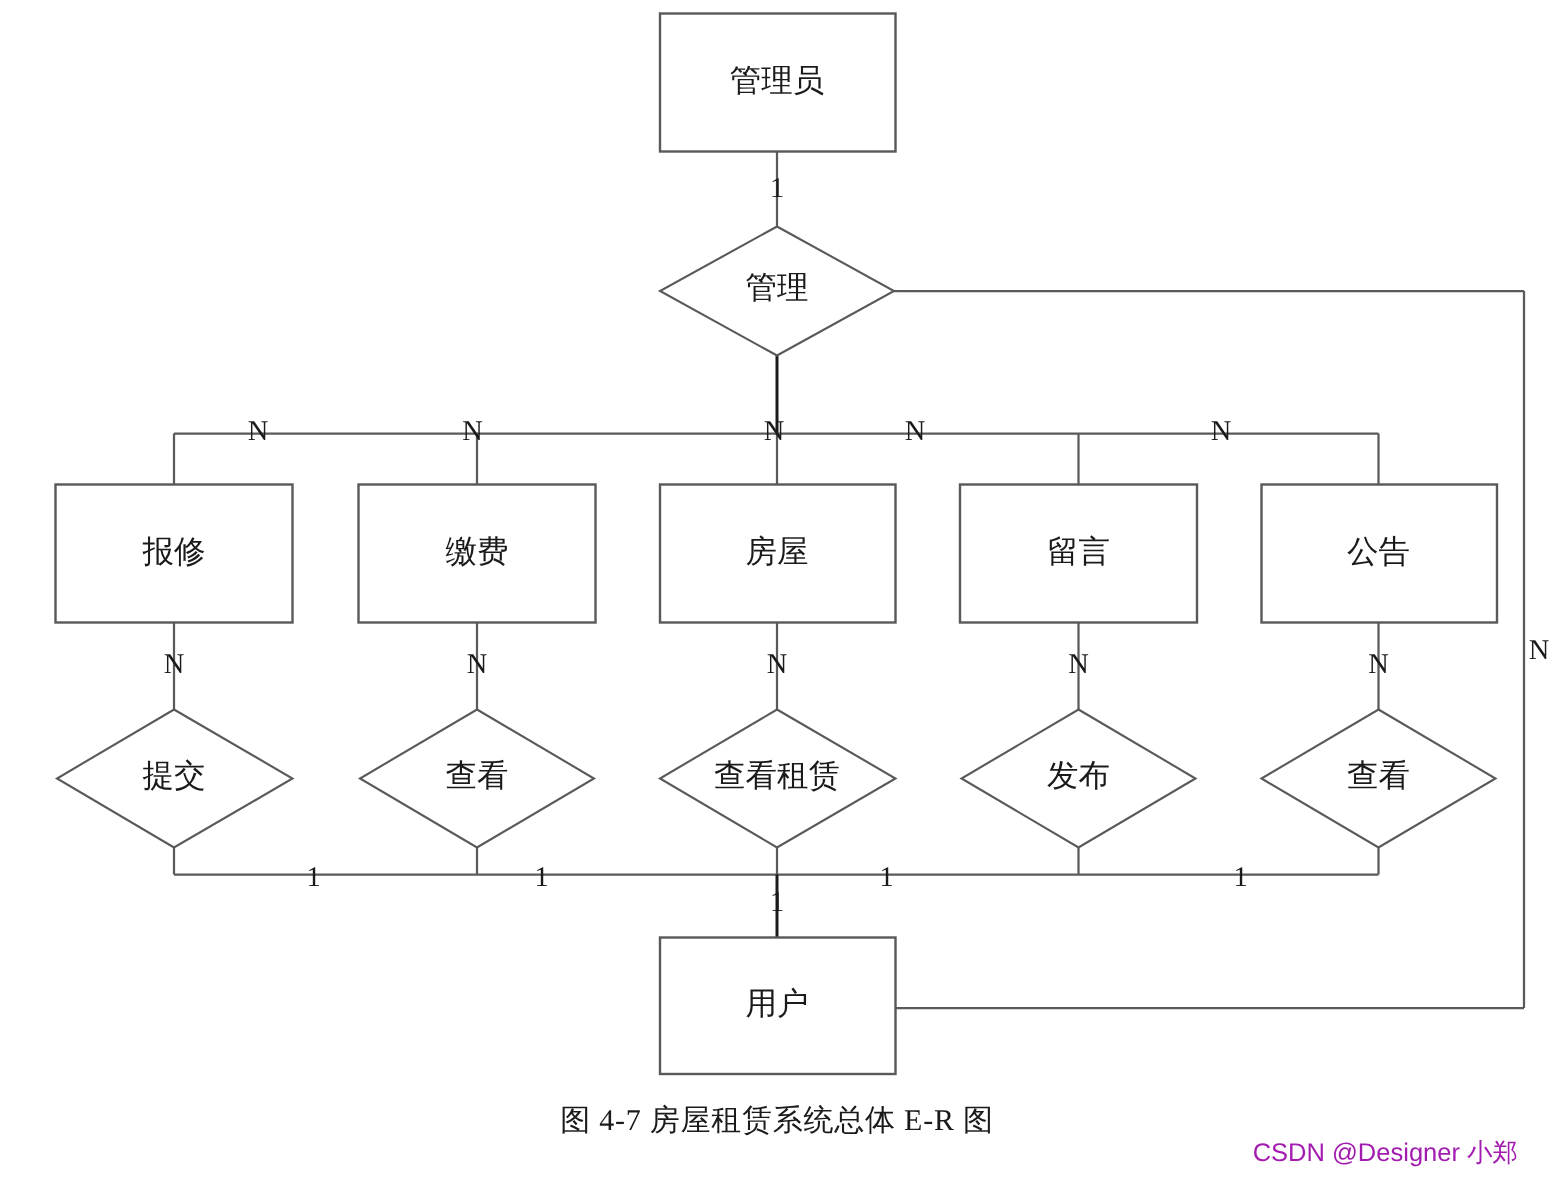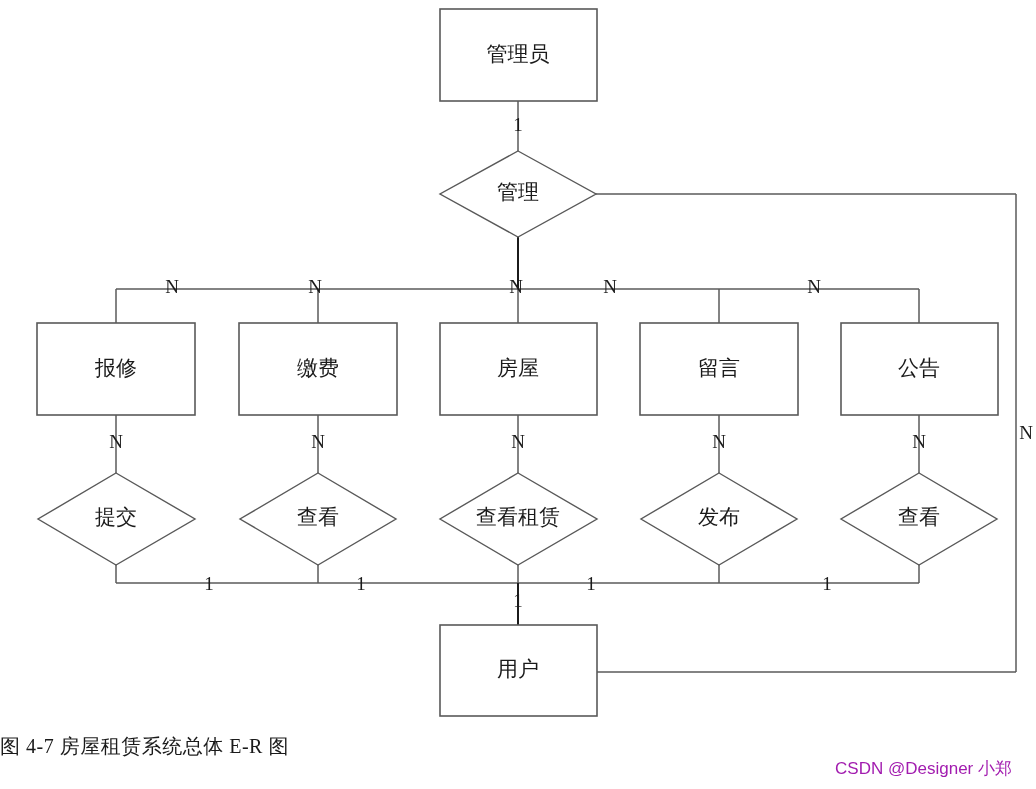--- a/index.html
+++ b/index.html
@@ -62,21 +62,21 @@
     font-size: 19px;
     fill: #1a1a1a;
     text-anchor: middle;
     dominant-baseline: middle;
   }
   .figure-caption {
     position: absolute;
     left: 0;
     top: 733px;
     width: 1036px;
-    text-align: left;
+    text-align: center;
     font-family: "Liberation Serif", "DejaVu Serif", serif;
     font-size: 20px;
     color: #1a1a1a;
     letter-spacing: 0.5px;
   }
   .csdn-watermark {
     position: absolute;
     right: 24px;
     top: 757px;
     font-family: "Liberation Sans", "DejaVu Sans", sans-serif;

